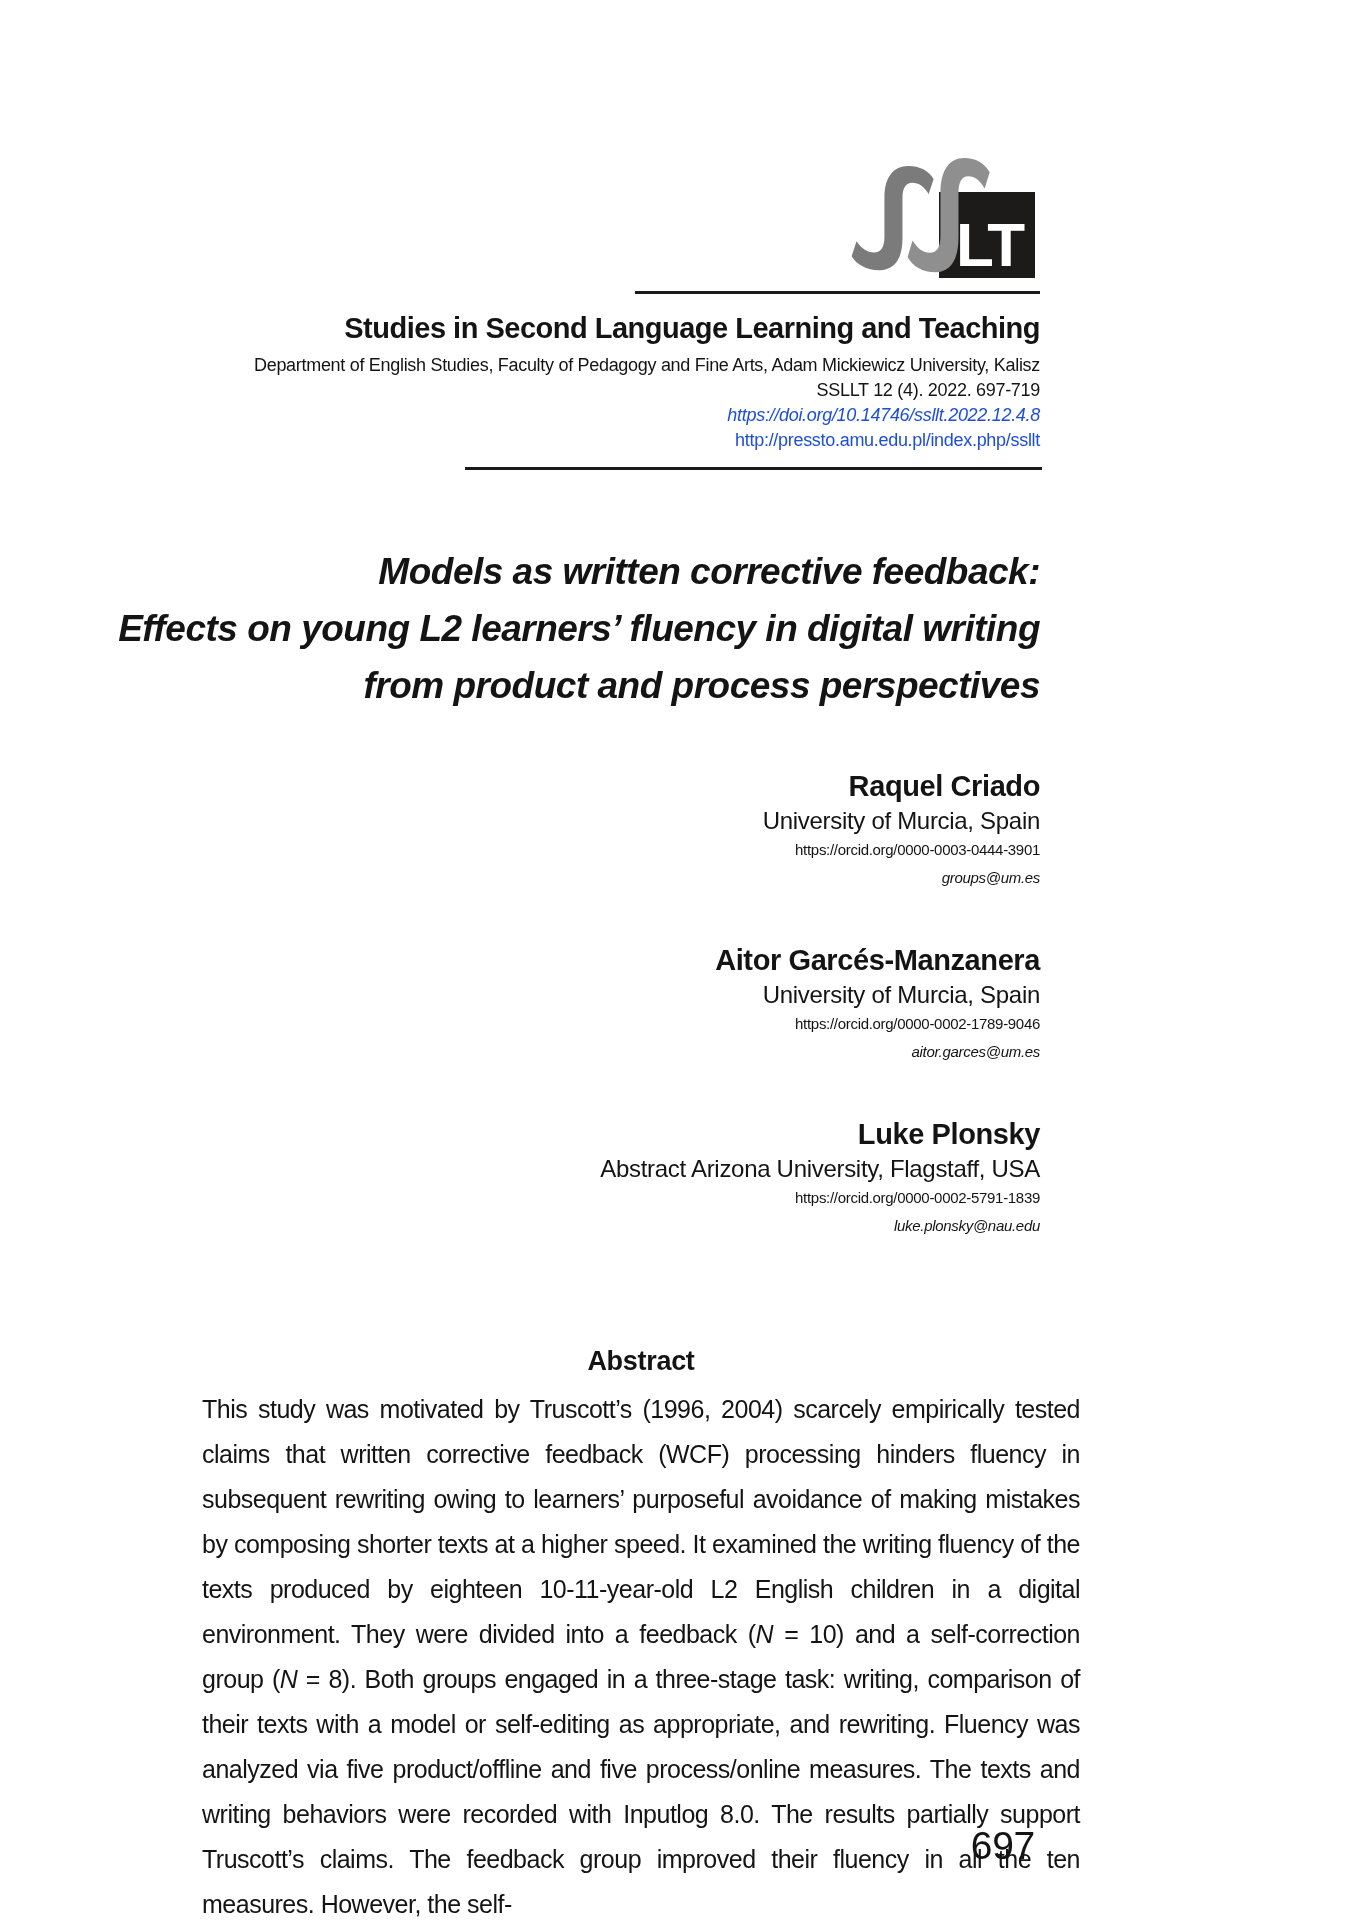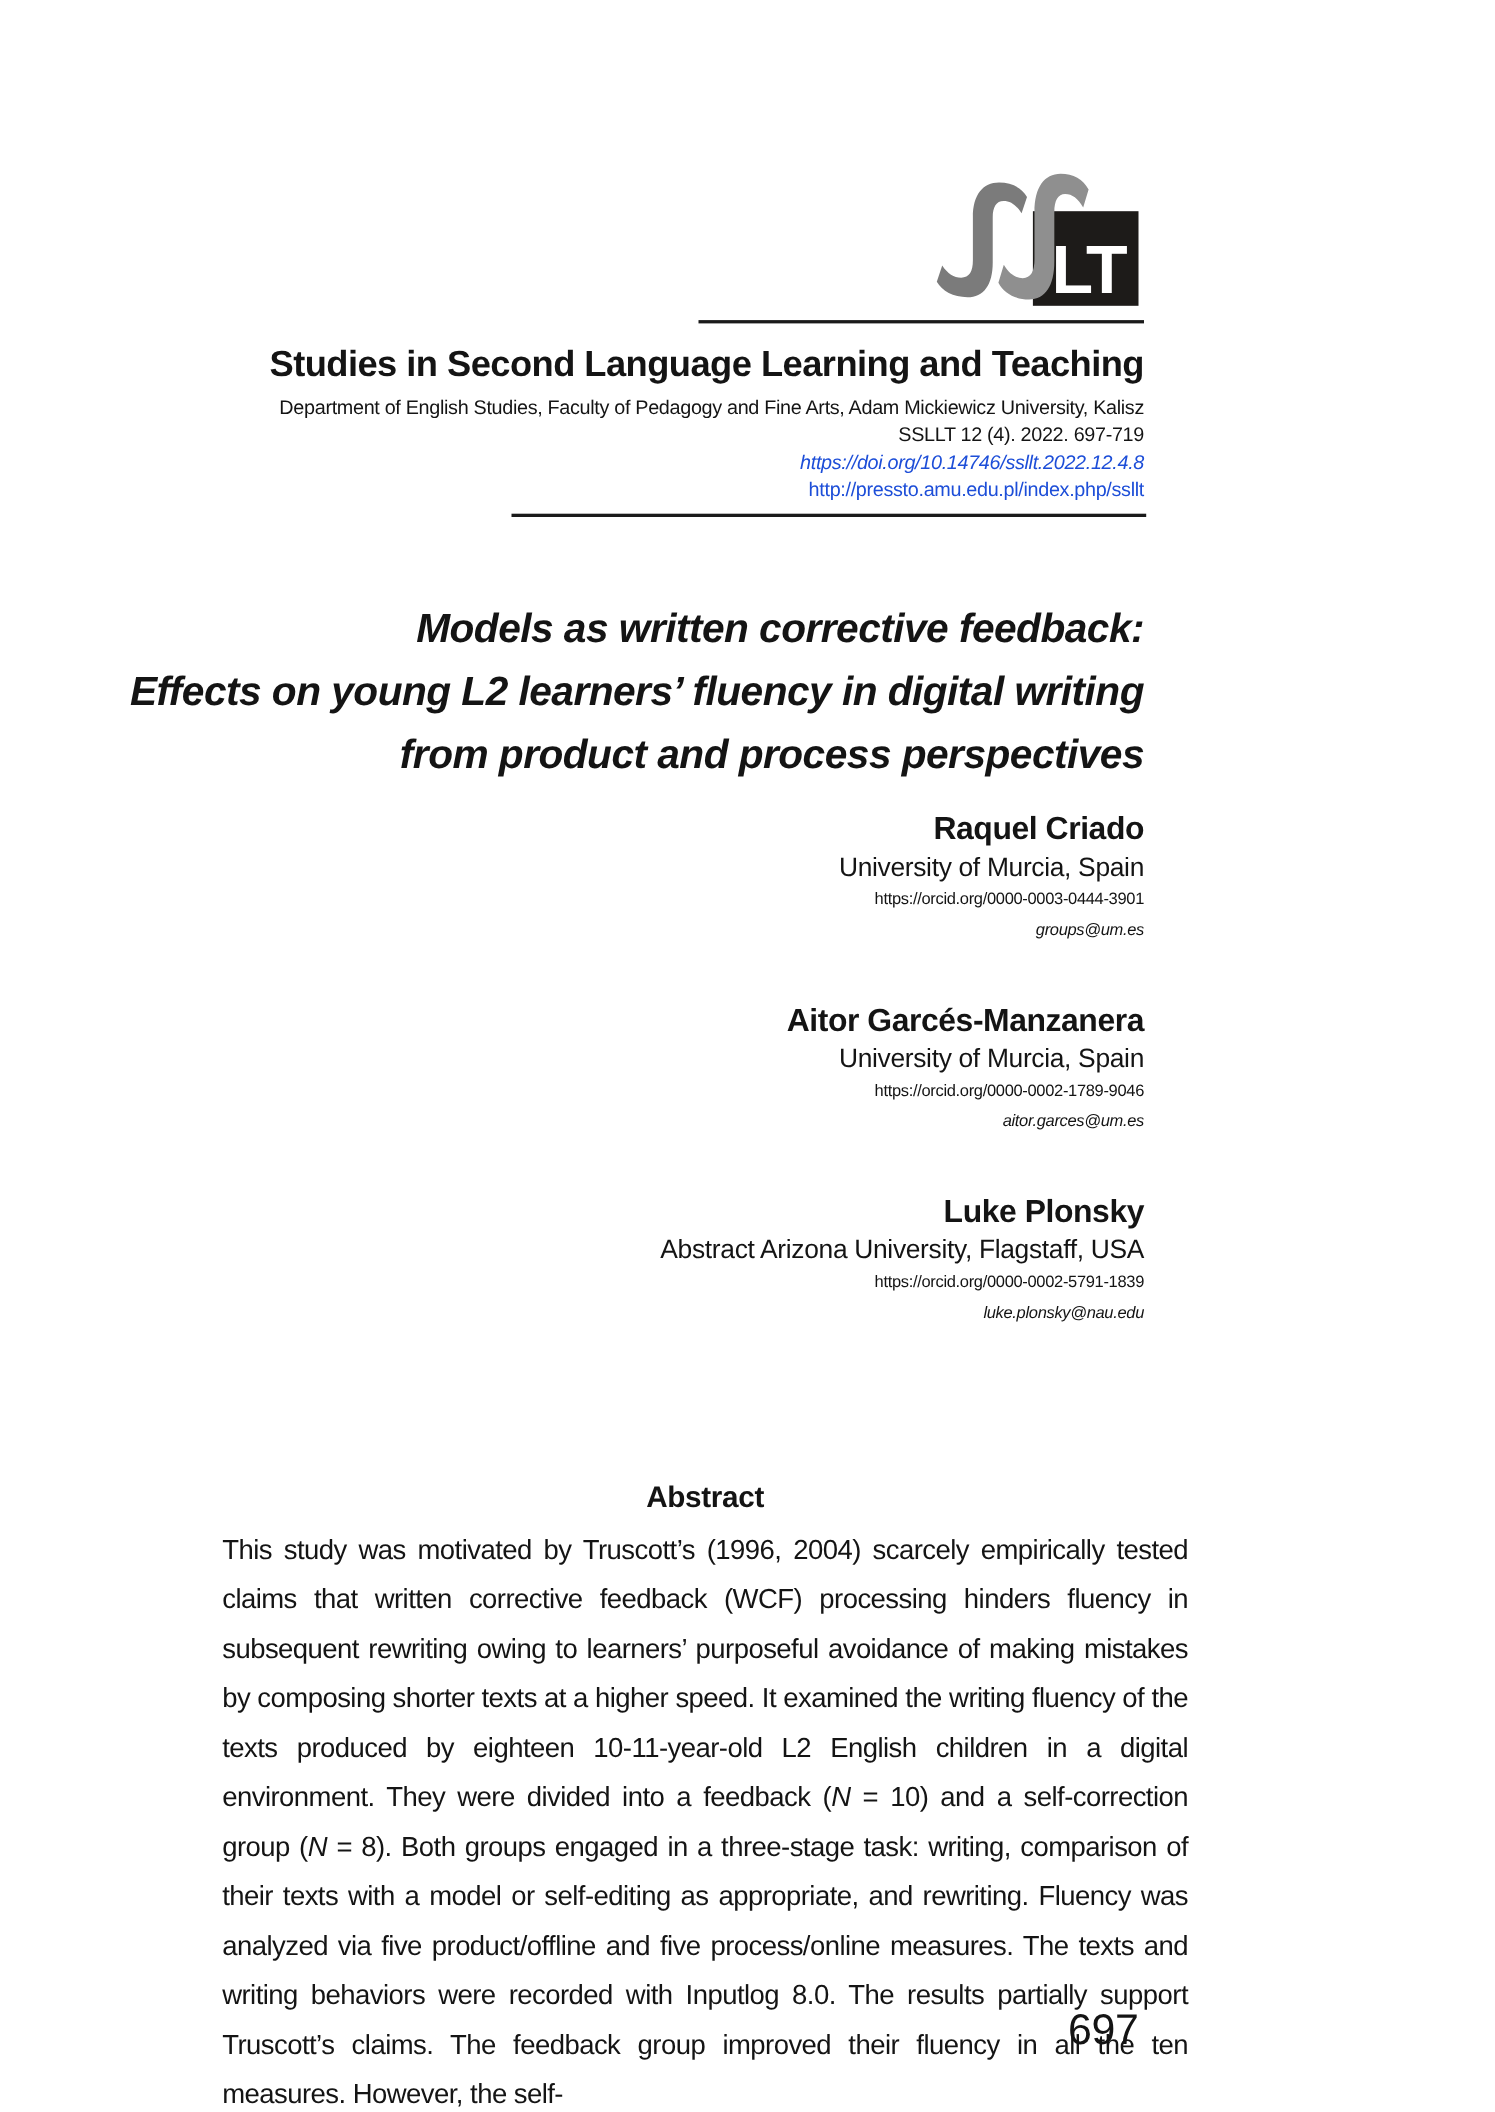--- a/index.html
+++ b/index.html
@@ -39,21 +39,21 @@
   .header {
     position: absolute;
     top: 312px;
     right: 194px;
     width: 980px;
     text-align: right;
     letter-spacing: -0.3px;
   }
   .journal-name {
     margin: 0 0 8px 0;
-    font-size: 33px;
+    font-size: 29px;
     font-weight: bold;
     letter-spacing: -0.5px;
     white-space: nowrap;
   }
   .header-line {
     font-size: 18px;
     line-height: 25px;
     white-space: nowrap;
   }
   .header-line a { color: #1d4ed8; text-decoration: none; }
@@ -69,21 +69,21 @@
     font-size: 37px;
     line-height: 57px;
     font-weight: bold;
     font-style: italic;
     letter-spacing: -0.5px;
   }
 
   
   .authors {
     position: absolute;
-    top: 736px;
+    top: 768px;
     right: 194px;
     width: 700px;
     text-align: right;
   }
   .author-block { margin-bottom: 50px; }
   .author-name {
     font-size: 29px;
     font-weight: bold;
     line-height: 37px;
     letter-spacing: -0.4px;

